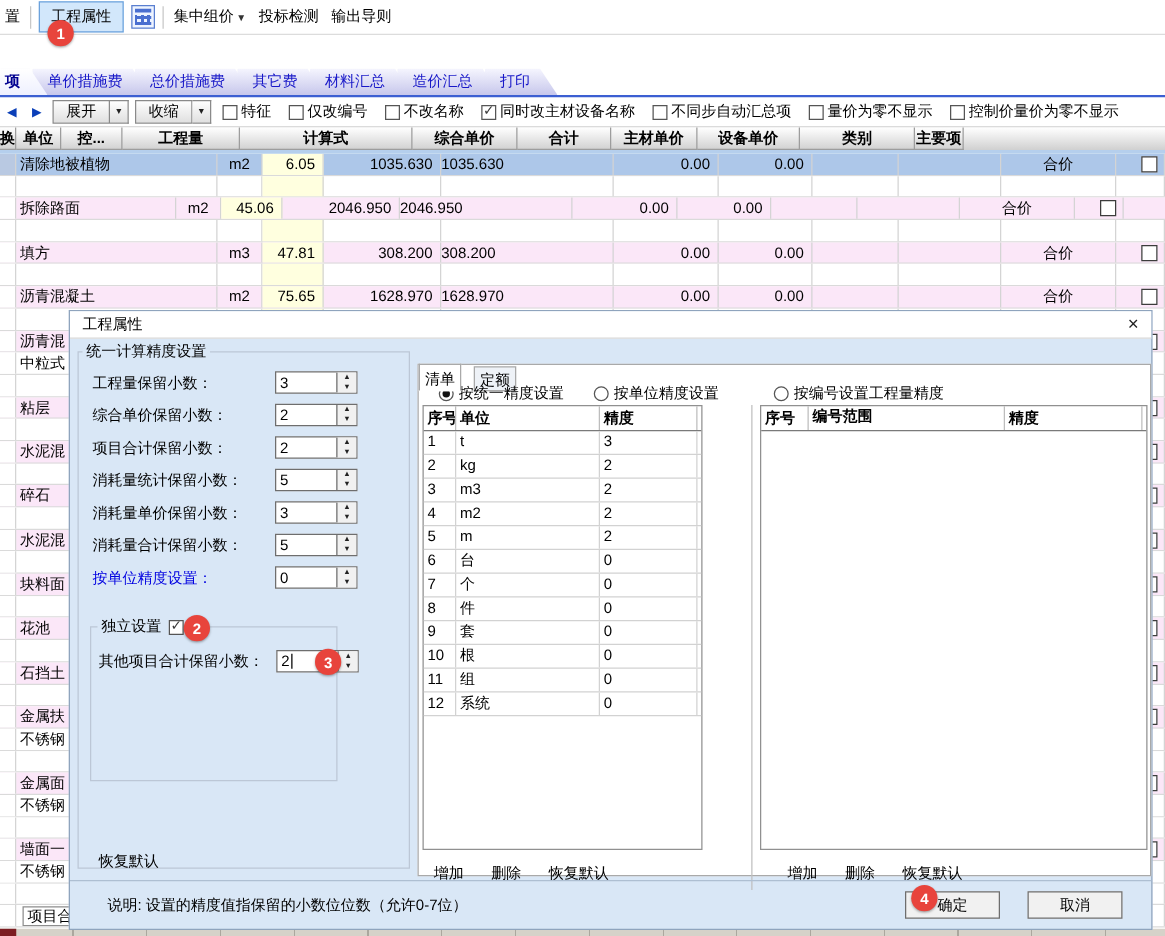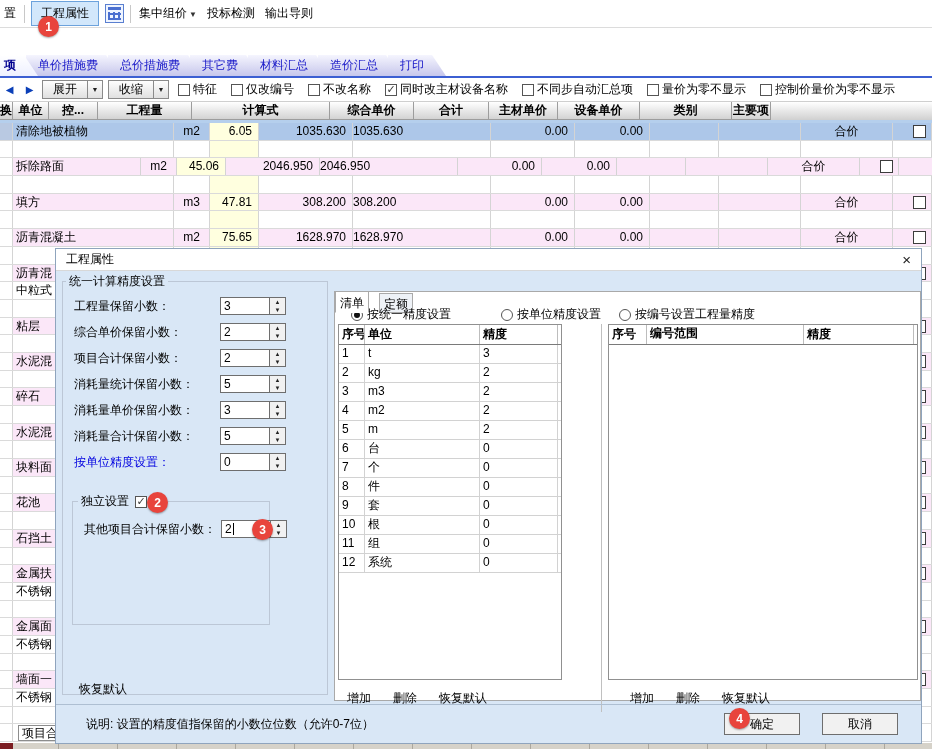--- a/index.html
+++ b/index.html
@@ -797,21 +797,21 @@
         </div>
 
       <div class="groupbox" style="left:16px;top:230px;width:196px;height:122px;"></div>
       <div class="fieldrow" style="left:22px;top:222px;background:#d9e7f6;padding:0 3px;">
         <span>独立设置</span>
         <span class="cbox" style="margin-left:6px;">
             <span>✓</span>
           </span>
       </div>
       <div class="fieldrow" style="left:23px;top:249px;">
-        <span style="width:142px;text-align:center;">其他项目合计保留小数：</span>
+        <span style="width:142px;">其他项目合计保留小数：</span>
         <span class="spin">
           <span class="sval">
               <span>2</span>
               <span class="caret"></span>
             </span>
           <span class="arr">
               <span>▲</span>
               <span>▼</span>
             </span>
         </span>
@@ -822,21 +822,21 @@
       <div class="dlg-panel">
         <div id="dlg-tabs">
             <div class="dtab sel" style="left: 0px;">清单</div>
             <div class="dtab unsel" style="left: 44px;">定额</div>
           </div>
         <div class="radiorow" id="dlg-radios">
             <span class="radio" style="left: 16px;">
               <span class="rdot on"></span>
               <span>按统一精度设置</span>
             </span>
-            <span class="radio" style="left: 166px; text-align: center;">
+            <span class="radio" style="left: 140px; text-align: center;">
               <span class="rdot"></span>
               <span>按单位精度设置</span>
             </span>
             <span class="radio" style="left: 284px;">
               <span class="rdot"></span>
               <span>按编号设置工程量精度</span>
             </span>
           </div>
 
         <div class="dtable" id="unit-table" style="left:3px;top:32px;width:224px;height:356px;">

